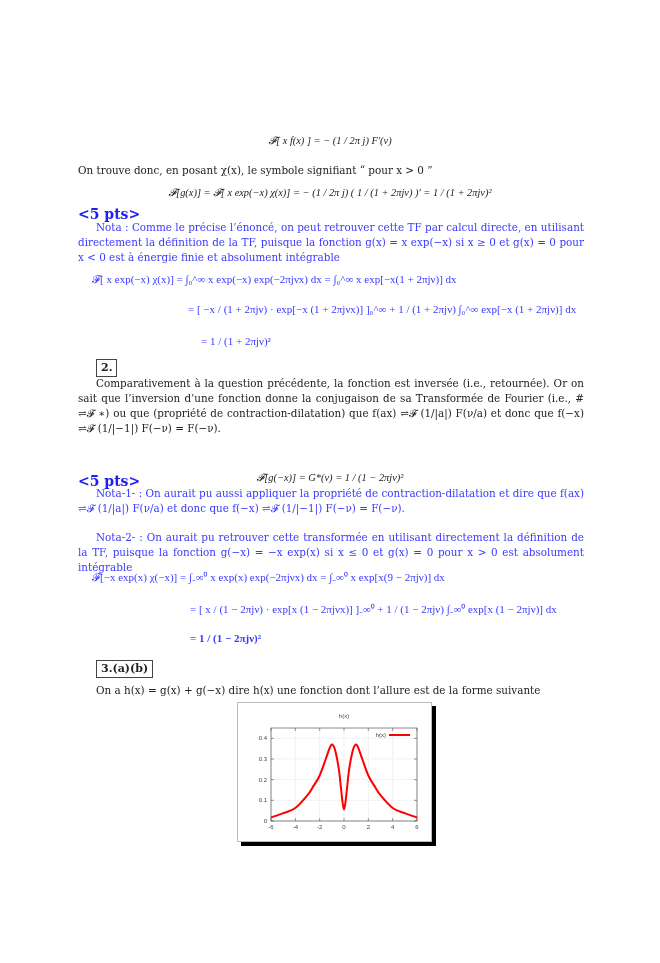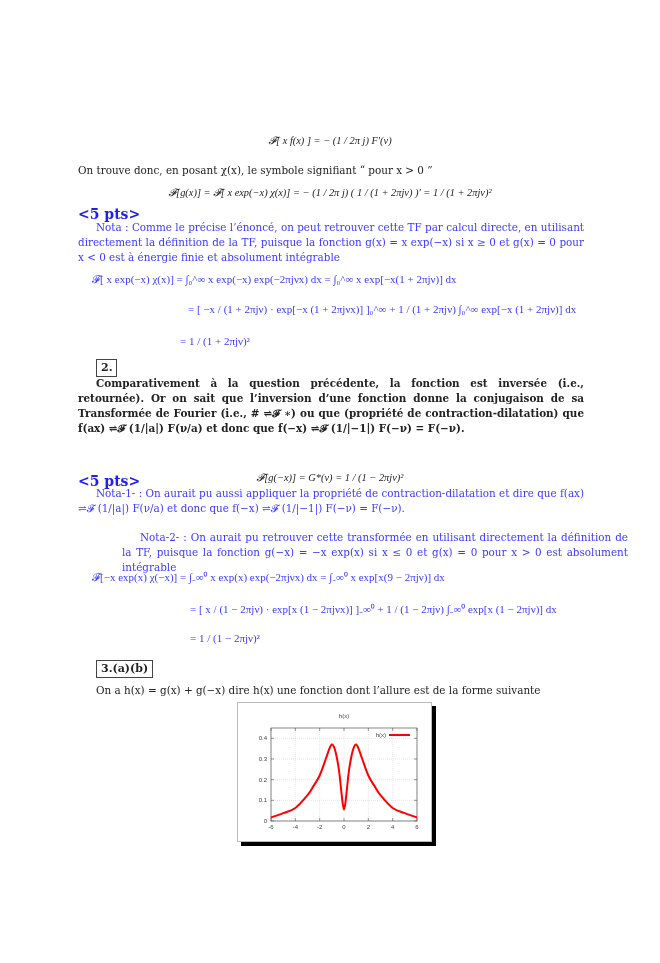--- a/index.html
+++ b/index.html
@@ -28,37 +28,37 @@
 <div class="blk para" style="top:163px;">On trouve donc, en posant χ(x), le symbole signifiant “ pour x &gt; 0 ”</div>
 
 <div class="blk center math" style="top:185px;">𝓕[g(x)] = 𝓕[ x exp(−x) χ(x)] = − (1 / 2π j) ( 1 / (1 + 2πjν) )′ = 1 / (1 + 2πjν)²</div>
 
 <div class="blk pts" style="left:78px; top:207px;">&lt;5 pts&gt;</div>
 
 <div class="blk para indent blue" style="top:220px;">Nota : Comme le précise l’énoncé, on peut retrouver cette TF par calcul directe, en utilisant directement la définition de la TF, puisque la fonction g(x) = x exp(−x) si x ≥ 0 et g(x) = 0 pour x &lt; 0 est à énergie finie et absolument intégrable</div>
 
 <div class="eqrow blue" style="left:92px; top:273px;">𝓕[ x exp(−x) χ(x)] = ∫₀^∞ x exp(−x) exp(−2πjνx) dx = ∫₀^∞ x exp[−x(1 + 2πjν)] dx</div>
 <div class="eqrow blue" style="left:188px; top:303px;">= [ −x / (1 + 2πjν) · exp[−x (1 + 2πjνx)] ]₀^∞ + 1 / (1 + 2πjν) ∫₀^∞ exp[−x (1 + 2πjν)] dx</div>
-<div class="eqrow blue" style="left:180px; top:335px;">= 1 / (1 + 2πjν)²</div>
+<div class="eqrow blue" style="left:201px; top:335px;">= 1 / (1 + 2πjν)²</div>
 
 <div class="qbox" style="left:96px; top:359px;">2.</div>
 
-<div class="blk para indent" style="top:376px;font-weight:bold;">Comparativement à la question précédente, la fonction est inversée (i.e., retournée). Or on sait que l’inversion d’une fonction donne la conjugaison de sa Transformée de Fourier (i.e., # ⇌𝓕 ∗) ou que (propriété de contraction-dilatation) que f(ax) ⇌𝓕 (1/|a|) F(ν/a) et donc que f(−x) ⇌𝓕 (1/|−1|) F(−ν) = F(−ν).</div>
+<div class="blk para indent" style="top:376px;">Comparativement à la question précédente, la fonction est inversée (i.e., retournée). Or on sait que l’inversion d’une fonction donne la conjugaison de sa Transformée de Fourier (i.e., # ⇌𝓕 ∗) ou que (propriété de contraction-dilatation) que f(ax) ⇌𝓕 (1/|a|) F(ν/a) et donc que f(−x) ⇌𝓕 (1/|−1|) F(−ν) = F(−ν).</div>
 
 <div class="blk center math" style="top:440px;margin-top:30px;">𝓕[g(−x)] = G*(ν) = 1 / (1 − 2πjν)²</div>
 
 <div class="blk pts" style="left:78px; top:474px;">&lt;5 pts&gt;</div>
 
 <div class="blk para indent blue" style="top:486px;">Nota-1- : On aurait pu aussi appliquer la propriété de contraction-dilatation et dire que f(ax) ⇌𝓕 (1/|a|) F(ν/a) et donc que f(−x) ⇌𝓕 (1/|−1|) F(−ν) = F(−ν).</div>
 
-<div class="blk para indent blue" style="top:530px;margin-left:44px;">Nota-2- : On aurait pu retrouver cette transformée en utilisant directement la définition de la TF, puisque la fonction g(−x) = −x exp(x) si x ≤ 0 et g(x) = 0 pour x &gt; 0 est absolument intégrable</div>
+<div class="blk para indent blue" style="top:530px;">Nota-2- : On aurait pu retrouver cette transformée en utilisant directement la définition de la TF, puisque la fonction g(−x) = −x exp(x) si x ≤ 0 et g(x) = 0 pour x &gt; 0 est absolument intégrable</div>
 
 <div class="eqrow blue" style="left:92px; top:569px;">𝓕[−x exp(x) χ(−x)] = ∫₋∞⁰ x exp(x) exp(−2πjνx) dx = ∫₋∞⁰ x exp[x(9 − 2πjν)] dx</div>
 <div class="eqrow blue" style="left:190px; top:601px;">= [ x / (1 − 2πjν) · exp[x (1 − 2πjνx)] ]₋∞⁰ + 1 / (1 − 2πjν) ∫₋∞⁰ exp[x (1 − 2πjν)] dx</div>
-<div class="eqrow blue" style="left:190px; top:632px;">= 1 / (1 − 2πjν)²</div>
+<div class="eqrow blue" style="left:190px; top:632px;font-weight:bold;">= 1 / (1 − 2πjν)²</div>
 
 <div class="qbox" style="left:96px; top:660px;">3.(a)(b)</div>
 
 <div class="blk para" style="left:96px; width:490px; top:683px;">On a h(x) = g(x) + g(−x) dire h(x) une fonction dont l’allure est de la forme suivante</div>
 
 <div id="plot-frame">
   <svg id="plot-svg" width="193" height="138">
     <g id="grid-layer">
         <line x1="33" x2="33" y1="25" y2="118" stroke="#ccc" stroke-dasharray="1,1" stroke-width="0.5"></line>
         <line x1="57.33333333333333" x2="57.33333333333333" y1="25" y2="118" stroke="#ccc" stroke-dasharray="1,1" stroke-width="0.5"></line>

